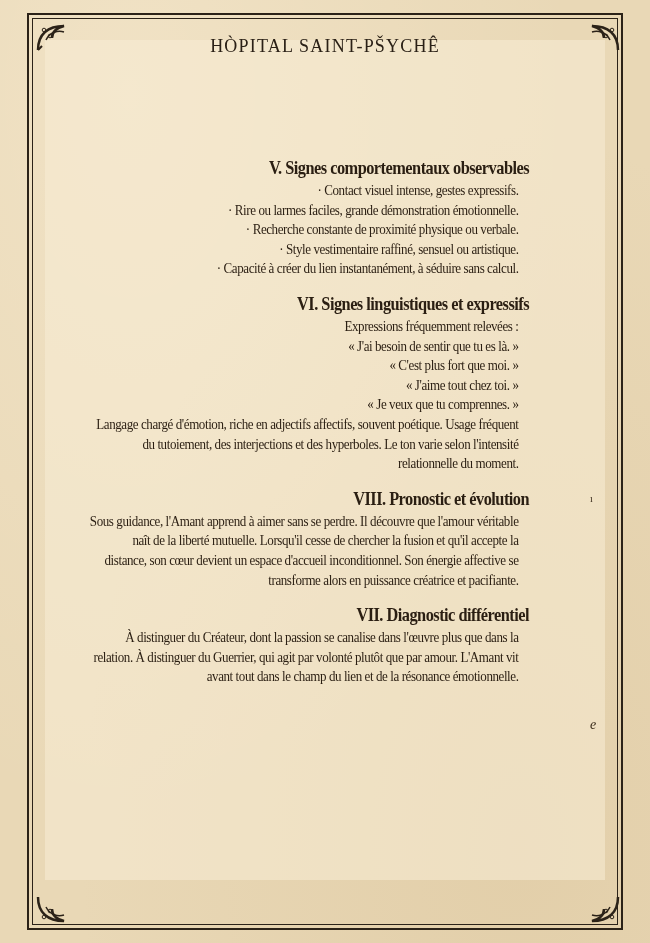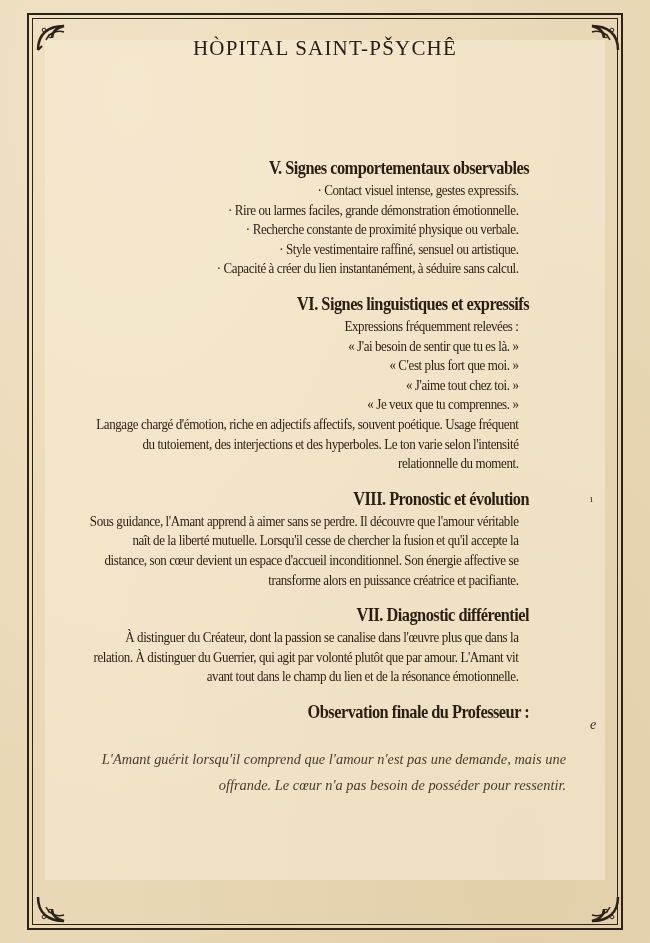--- a/index.html
+++ b/index.html
@@ -26,21 +26,21 @@
   }
   .corner { position:absolute; width:36px; height:36px; }
   .corner svg { width:100%; height:100%; }
   .c-tl { left:34px; top:20px; }
   .c-tr { right:28px; top:20px; transform:scaleX(-1); }
   .c-bl { left:34px; bottom:16px; transform:scaleY(-1); }
   .c-br { right:28px; bottom:16px; transform:scale(-1,-1); }
 
   .title {
     position:absolute; left:0; width:650px; top:36px; text-align:center;
-    font-family:"Liberation Serif", serif; font-size:21px; letter-spacing:1.2px;
+    font-family:"Liberation Serif", serif; font-size:18px; letter-spacing:1.2px;
     color:#2a2016;
   }
   .content {
     position:absolute; left:75px; top:156px; width:528px;
     font-family:"Liberation Sans Narrow","Liberation Sans", sans-serif;
   }
   .section { margin-bottom:14px;text-align:right; }
   .h {
     font-family:"Liberation Serif", serif; font-weight:bold;
     font-size:19px; line-height:24px; letter-spacing:-0.6px;
@@ -133,23 +133,16 @@
     <div class="line">transforme alors en puissance créatrice et pacifiante.</div>
   </div>
 
   <div class="section">
     <div class="h">VII. Diagnostic différentiel</div>
     <div class="line">À distinguer du Créateur, dont la passion se canalise dans l'œuvre plus que dans la</div>
     <div class="line">relation. À distinguer du Guerrier, qui agit par volonté plutôt que par amour. L'Amant vit</div>
     <div class="line">avant tout dans le champ du lien et de la résonance émotionnelle.</div>
   </div>
 
-  <div class="section final-h">
-    <div class="h">Observation finale du Professeur :</div>
-    <div class="quote">
-      <div>L'Amant guérit lorsqu'il comprend que l'amour n'est pas une demande, mais une</div>
-      <div>offrande. Le cœur n'a pas besoin de posséder pour ressentir.</div>
-    </div>
-  </div>
 </div>
 
 <div class="stray" style="left:590px; top:493px; font-size:10px;">ı</div>
 <div class="stray" style="left:590px; top:717px; font-size:14px; font-style:italic;">e</div>
 
 </body></html>

